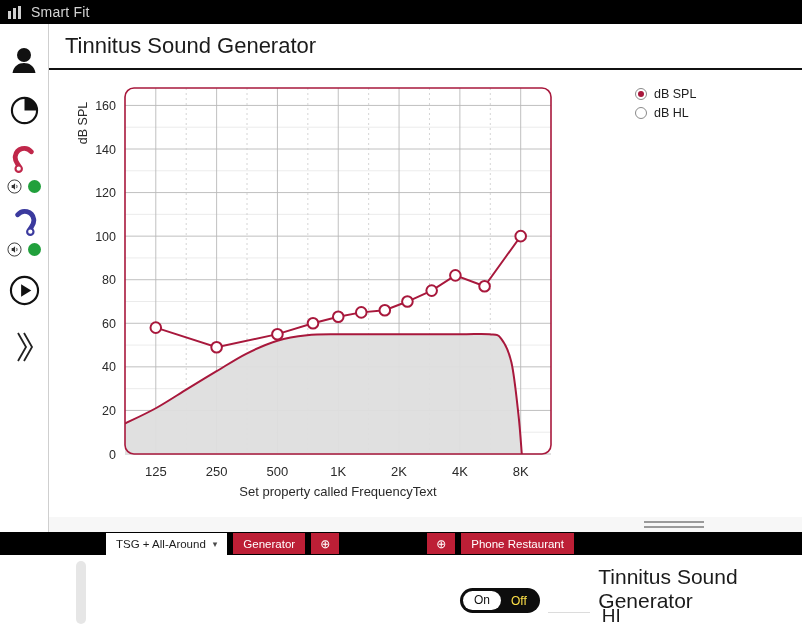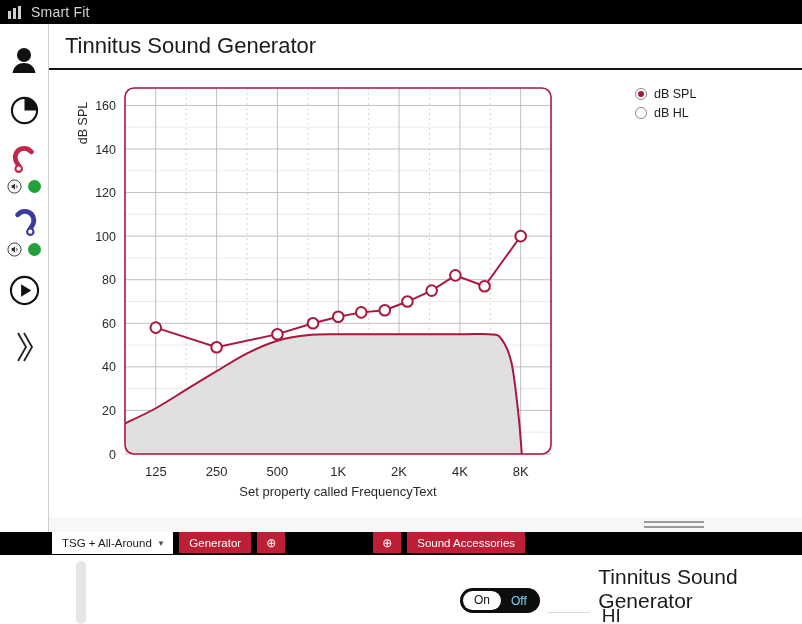--- a/index.html
+++ b/index.html
@@ -59,21 +59,21 @@
   .legend-label { font-size: 12.5px; color: #1d1d1d; }
 
   
   .bottom-panel { position: absolute; left: 0; top: 517px; width: 802px; height: 107px; }
   .grip-zone { position: absolute; left: 49px; top: 0; width: 753px; height: 15px; background: #f7f7f7; }
   .grip { position: absolute; left: 595px; top: 4px; width: 60px; }
   .grip i { display: block; height: 2px; background: #9a9a9a; margin-bottom: 3px; }
 
   .tabstrip {
     position: absolute; left: 0; top: 15px; width: 802px; height: 23px; background: #000;
-    display: flex; align-items: flex-start; padding-left: 52px; gap: 6px;
+    display: flex; align-items: center; padding-left: 106px; gap: 6px;
   }
   .tab {
     height: 21px; background: #bd1f36; color: #fff;
     font-size: 11.5px; display: flex; align-items: center; padding: 0 10px; white-space: nowrap;
   }
   .tab.active { background: #fff; color: #1c1c1c; height: 22px; }
   .tab.plus { padding: 0 9px; font-size: 12px; }
   .tab.gap { margin-left: 82px; }
   .chev { font-size: 9px; margin-left: 7px; color: #4a4a4a; }
 
@@ -85,21 +85,21 @@
   .row-mic { left: 418px; top: 50px; }
 
   .toggle {
     display: flex; align-items: center; background: #0d0d0d;
     border-radius: 14px; height: 25px; padding: 3px; width: 80px;
   }
   .toggle .on-pill {
     background: #fff; color: #101010; font-size: 12px;
     border-radius: 11px; padding: 2px 11px; line-height: 15px;
   }
-  .toggle .off-txt { color: #7dd3fc; font-size: 12px; padding: 0 10px; }
+  .toggle .off-txt { color: #fde047; font-size: 12px; padding: 0 10px; }
 
   .rule { height: 1px; background: #dcdcdc; }
   .lbl-big { font-size: 21px; color: #1b1b1b; }
   .lbl-mid { font-size: 19px; color: #1b1b1b; }
 </style>
 </head>
 <body>
 
 <div id="app">
 
@@ -283,21 +283,21 @@
       <div class="tab">
         <span>Generator</span>
       </div>
       <div class="tab plus">
         <span>⊕</span>
       </div>
       <div class="tab plus gap">
         <span>⊕</span>
       </div>
       <div class="tab">
-        <span>Sound Accessories</span>
+        <span>Phone Restaurant</span>
       </div>
     </div>
 
     <div class="panel-body">
       <div class="vscroll"></div>
 
       <div class="row-item row-tsg">
         <div class="toggle">
           <span class="on-pill">On</span>
           <span class="off-txt">Off</span>

